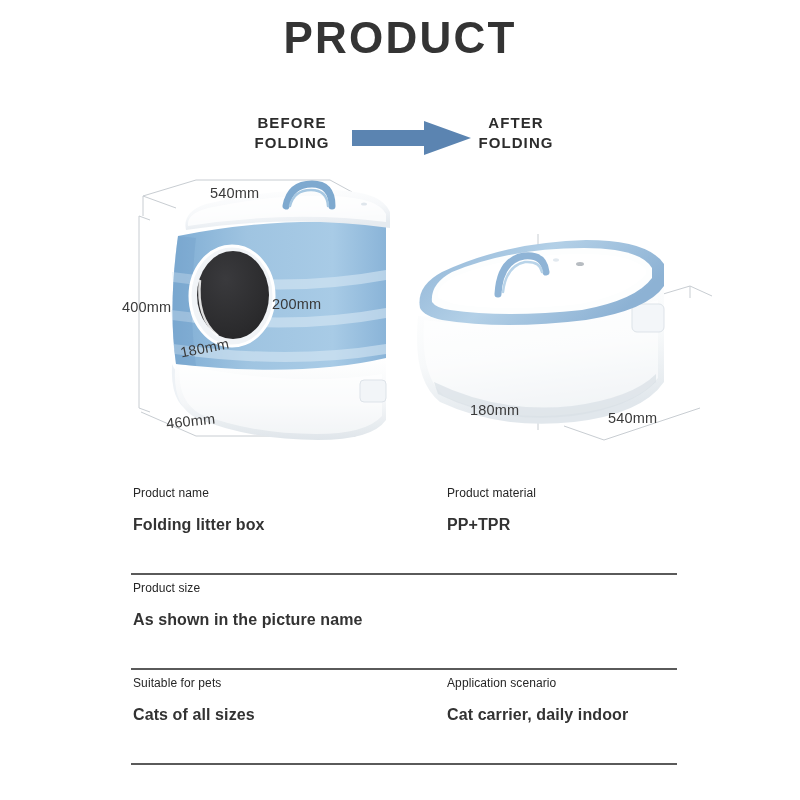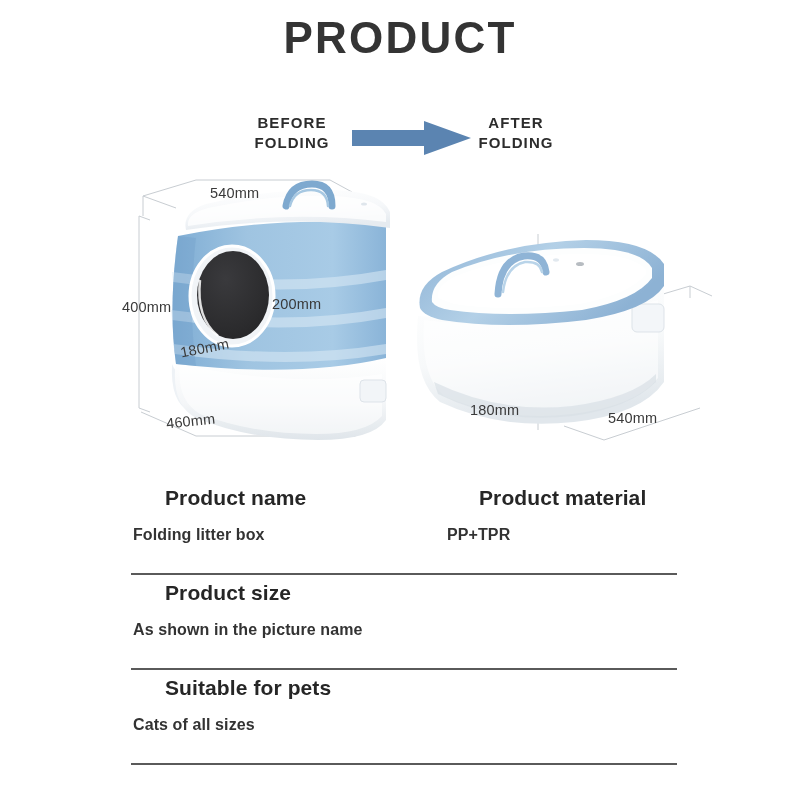--- a/index.html
+++ b/index.html
@@ -101,27 +101,26 @@
     height: 93px;
     border-bottom: 2px solid #5a5a5a;
   }
   .spec-cell {
     position: absolute;
     top: 6px;
   }
   .spec-cell.col-left  { left: 2px; }
   .spec-cell.col-right { left: 316px; }
   .spec-key {
-    font-size: 21px;
-    font-weight: bold;
+    font-size: 12px;
+    font-weight: normal;
     color: #262626;
     letter-spacing: 0.1px;
     margin-bottom: 16px;
     white-space: nowrap;
-    margin-left: 32px;
   }
   .spec-val {
     font-size: 16px;
     font-weight: bold;
     color: #333333;
     letter-spacing: 0.1px;
     white-space: nowrap;
   }
 </style>
 </head>
@@ -327,17 +326,21 @@
         <div class="spec-key">Product size</div>
         <div class="spec-val">As shown in the picture name</div>
       </div>
     </div>
 
     <div class="spec-row">
       <div class="spec-cell col-left">
         <div class="spec-key">Suitable for pets</div>
         <div class="spec-val">Cats of all sizes</div>
       </div>
+      <div class="spec-cell col-right">
+        <div class="spec-key">Application scenario</div>
+        <div class="spec-val">Cat carrier, daily indoor</div>
+      </div>
     </div>
 
   </div>
 
 </div>
 
 </body></html>

